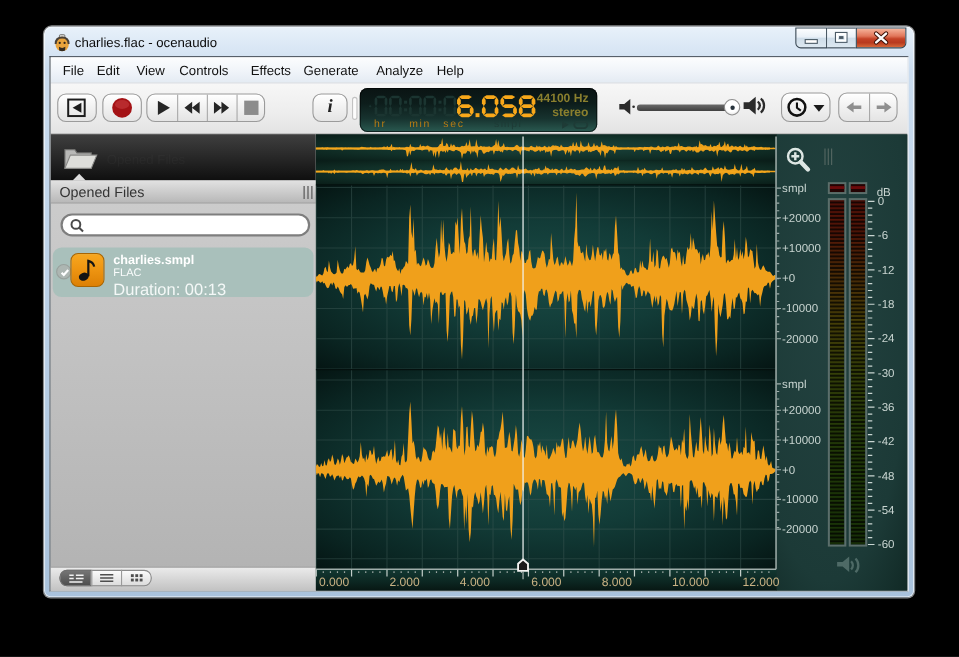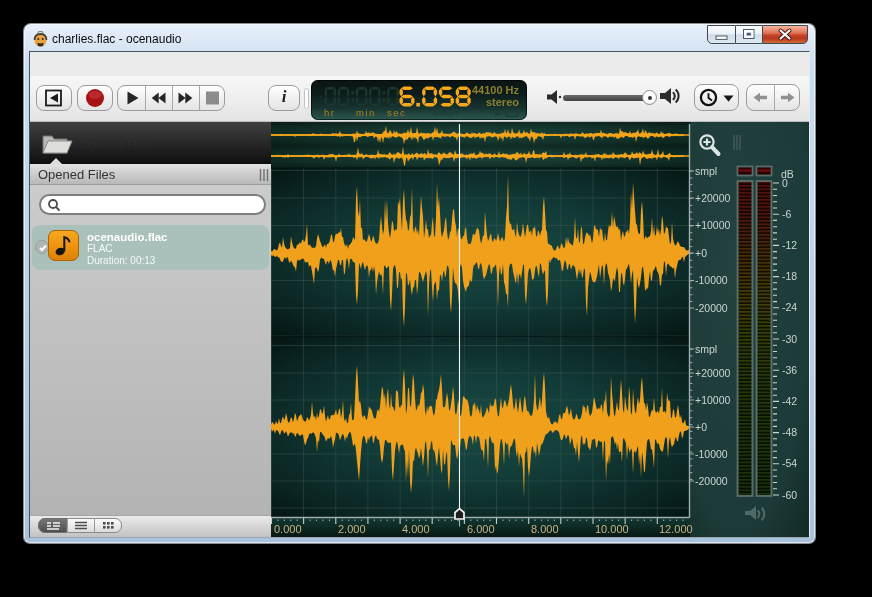--- a/index.html
+++ b/index.html
@@ -1,17 +1,17 @@
 <!DOCTYPE html>
 <html><head><meta charset="utf-8">
 <style>
 * { margin:0; padding:0; box-sizing:border-box; }
 html,body { width:872px; height:597px; background:#000; overflow:hidden; font-family:"Liberation Sans",sans-serif; }
 .abs { position:absolute; }
-#win { position:absolute; left:24px; top:24px; width:791px; height:519px; border-radius:7px 7px 6px 6px;
+#win { position:absolute; left:40px; top:24px; width:791px; height:519px; border-radius:7px 7px 6px 6px;
   background:linear-gradient(180deg,#e8f1fa 0%,#cadcef 8%,#b9cfe6 55%,#a9c2dc 100%);
   box-shadow:0 0 0 1px rgba(250,253,255,0.55), inset 0 0 0 1px rgba(255,255,255,0.6);
 }
 #titlebar { position:absolute; left:0; top:0; width:100%; height:28px; }
 #title { position:absolute; left:28px; top:8px; font-size:12px; color:#0c0c0c; }
 #client { position:absolute; left:5px; top:27px; width:781px; height:487px; background:#ebebeb; overflow:hidden; border:1px solid #48525c; border-right-color:#e2eaf2; border-bottom-color:#9aa7b2; }
 #menubar { position:absolute; left:0; top:0; width:779px; height:24px;
   background:linear-gradient(180deg,#fcfdfe 0%,#f0f4f9 55%,#e4ebf3 100%); border-bottom:1px solid #d7dde3;}
 #menubar span { position:absolute; top:5px; font-size:12px; color:#111; }
 #toolbar { position:absolute; left:0; top:24px; width:779px; height:46px;
@@ -56,20 +56,30 @@
           <rect x="9" y="5" width="7.5" height="6" fill="none" stroke="#fff" stroke-width="1.6"></rect>
           <rect x="10.8" y="6.8" width="4" height="2.6" fill="#4b5a66"></rect>
         </svg></div>
   <div class="capbtn" style="left:738px;width:46px;border-radius:0 0 5px 0;background:linear-gradient(180deg,#f6b49b 0%,#e1765a 40%,#c44226 55%,#b83a1f 75%,#d86a3a 100%)">
     <svg width="44" height="17" viewBox="0 0 44 17">
           <path d="M17.5 4.5 L26.5 12.5 M26.5 4.5 L17.5 12.5" stroke="#3d1208" stroke-width="4" stroke-linecap="round"></path>
           <path d="M17.5 4.5 L26.5 12.5 M26.5 4.5 L17.5 12.5" stroke="#fdfdfd" stroke-width="2.2" stroke-linecap="round"></path>
         </svg></div>
  </div>
  <div id="client">
+  <div id="menubar">
+   <span style="left:11px">File</span>
+        <span style="left:42px">Edit</span>
+        <span style="left:78px">View</span>
+   <span style="left:117px">Controls</span>
+        <span style="left:182px">Effects</span>
+        <span style="left:230px">Generate</span>
+   <span style="left:296px">Analyze</span>
+        <span style="left:351px">Help</span>
+  </div>
   <div id="toolbar">
    <div class="tbtn" style="left:6px;width:36px">
      <svg width="34" height="24" viewBox="0 0 34 24">
             <rect x="9" y="4.5" width="15" height="15" fill="none" stroke="#1c1c1c" stroke-width="1.8"></rect>
             <path d="M21 7.5 V16.5 L13 12 Z" fill="#1c1c1c"></path>
           </svg></div>
    <div class="tbtn" style="left:47px;width:36px">
      <svg width="34" height="24" viewBox="0 0 34 24">
             <circle cx="17" cy="12" r="9" fill="#a41215"></circle>
             <ellipse cx="17" cy="9" rx="6.5" ry="4" fill="#c13438" opacity="0.7"></ellipse>
@@ -212,23 +222,23 @@
    <div id="fitem">
      <div class="abs" style="left:3px;top:15px;width:14px;height:14px;border-radius:50%;background:#adb6b2;border:1px solid #99a29e"></div>
      <svg class="abs" style="left:4.5px;top:16.5px" width="12" height="12" viewBox="0 0 12 12">
             <path d="M3 6 L5 8 L9 3.5" stroke="#fff" stroke-width="2" fill="none"></path>
           </svg>
      <div class="abs" style="left:16px;top:5px;width:31px;height:31px;border-radius:7px;background:linear-gradient(180deg,#f7a71f 0%,#ef9612 45%,#dd8004 100%);border:1px solid #a86503"></div>
      <svg class="abs" style="left:16px;top:5px" width="31" height="31" viewBox="0 0 31 31">
             <ellipse cx="12.2" cy="21.5" rx="4.6" ry="3.6" fill="#141414" transform="rotate(-18 12.2 21.5)"></ellipse>
             <path d="M16.3 21.2 V7.2 q4.5 1 5.3 5.2" stroke="#141414" stroke-width="2" fill="none"></path>
           </svg>
-     <div class="abs" style="left:55px;top:6px;font-size:11.5px;font-weight:bold;color:#fff">ocenaudio.flac</div>
+     <div class="abs" style="left:55px;top:6px;font-size:11.5px;font-weight:bold;color:#fff">charlies.smpl</div>
      <div class="abs" style="left:55px;top:18px;font-size:10px;color:#fbfdfd">FLAC</div>
-     <div class="abs" style="left:55px;top:29.5px;font-size:10px;color:#f4f8f7">Duration: 00:13</div>
+     <div class="abs" style="left:55px;top:29.5px;font-size:15px;color:#f4f8f7">Duration: 00:13</div>
    </div>
    <div id="sbbottom">
      <div class="abs" style="left:8px;top:2px;width:84px;height:15px;border:1px solid #8a8a8a;border-radius:7px;background:linear-gradient(180deg,#fbfbfb,#dcdcdc)"></div>
      <div class="abs" style="left:8px;top:2px;width:29px;height:15px;border:1px solid #6f6f6f;border-radius:7px 0 0 7px;background:linear-gradient(180deg,#757575,#4e4e4e)"></div>
      <div class="abs" style="left:37px;top:2px;width:1px;height:15px;background:#9a9a9a"></div>
      <div class="abs" style="left:64px;top:2px;width:1px;height:15px;background:#9a9a9a"></div>
      <svg class="abs" style="left:8px;top:2px" width="84" height="15" viewBox="0 0 84 15">
        <g stroke="#f2f2f2" stroke-width="1.4">
               <path d="M9 5 h4 M9 8 h4 M15 5 h7 M15 8 h7 M9 11 h12"></path>
             </g>

